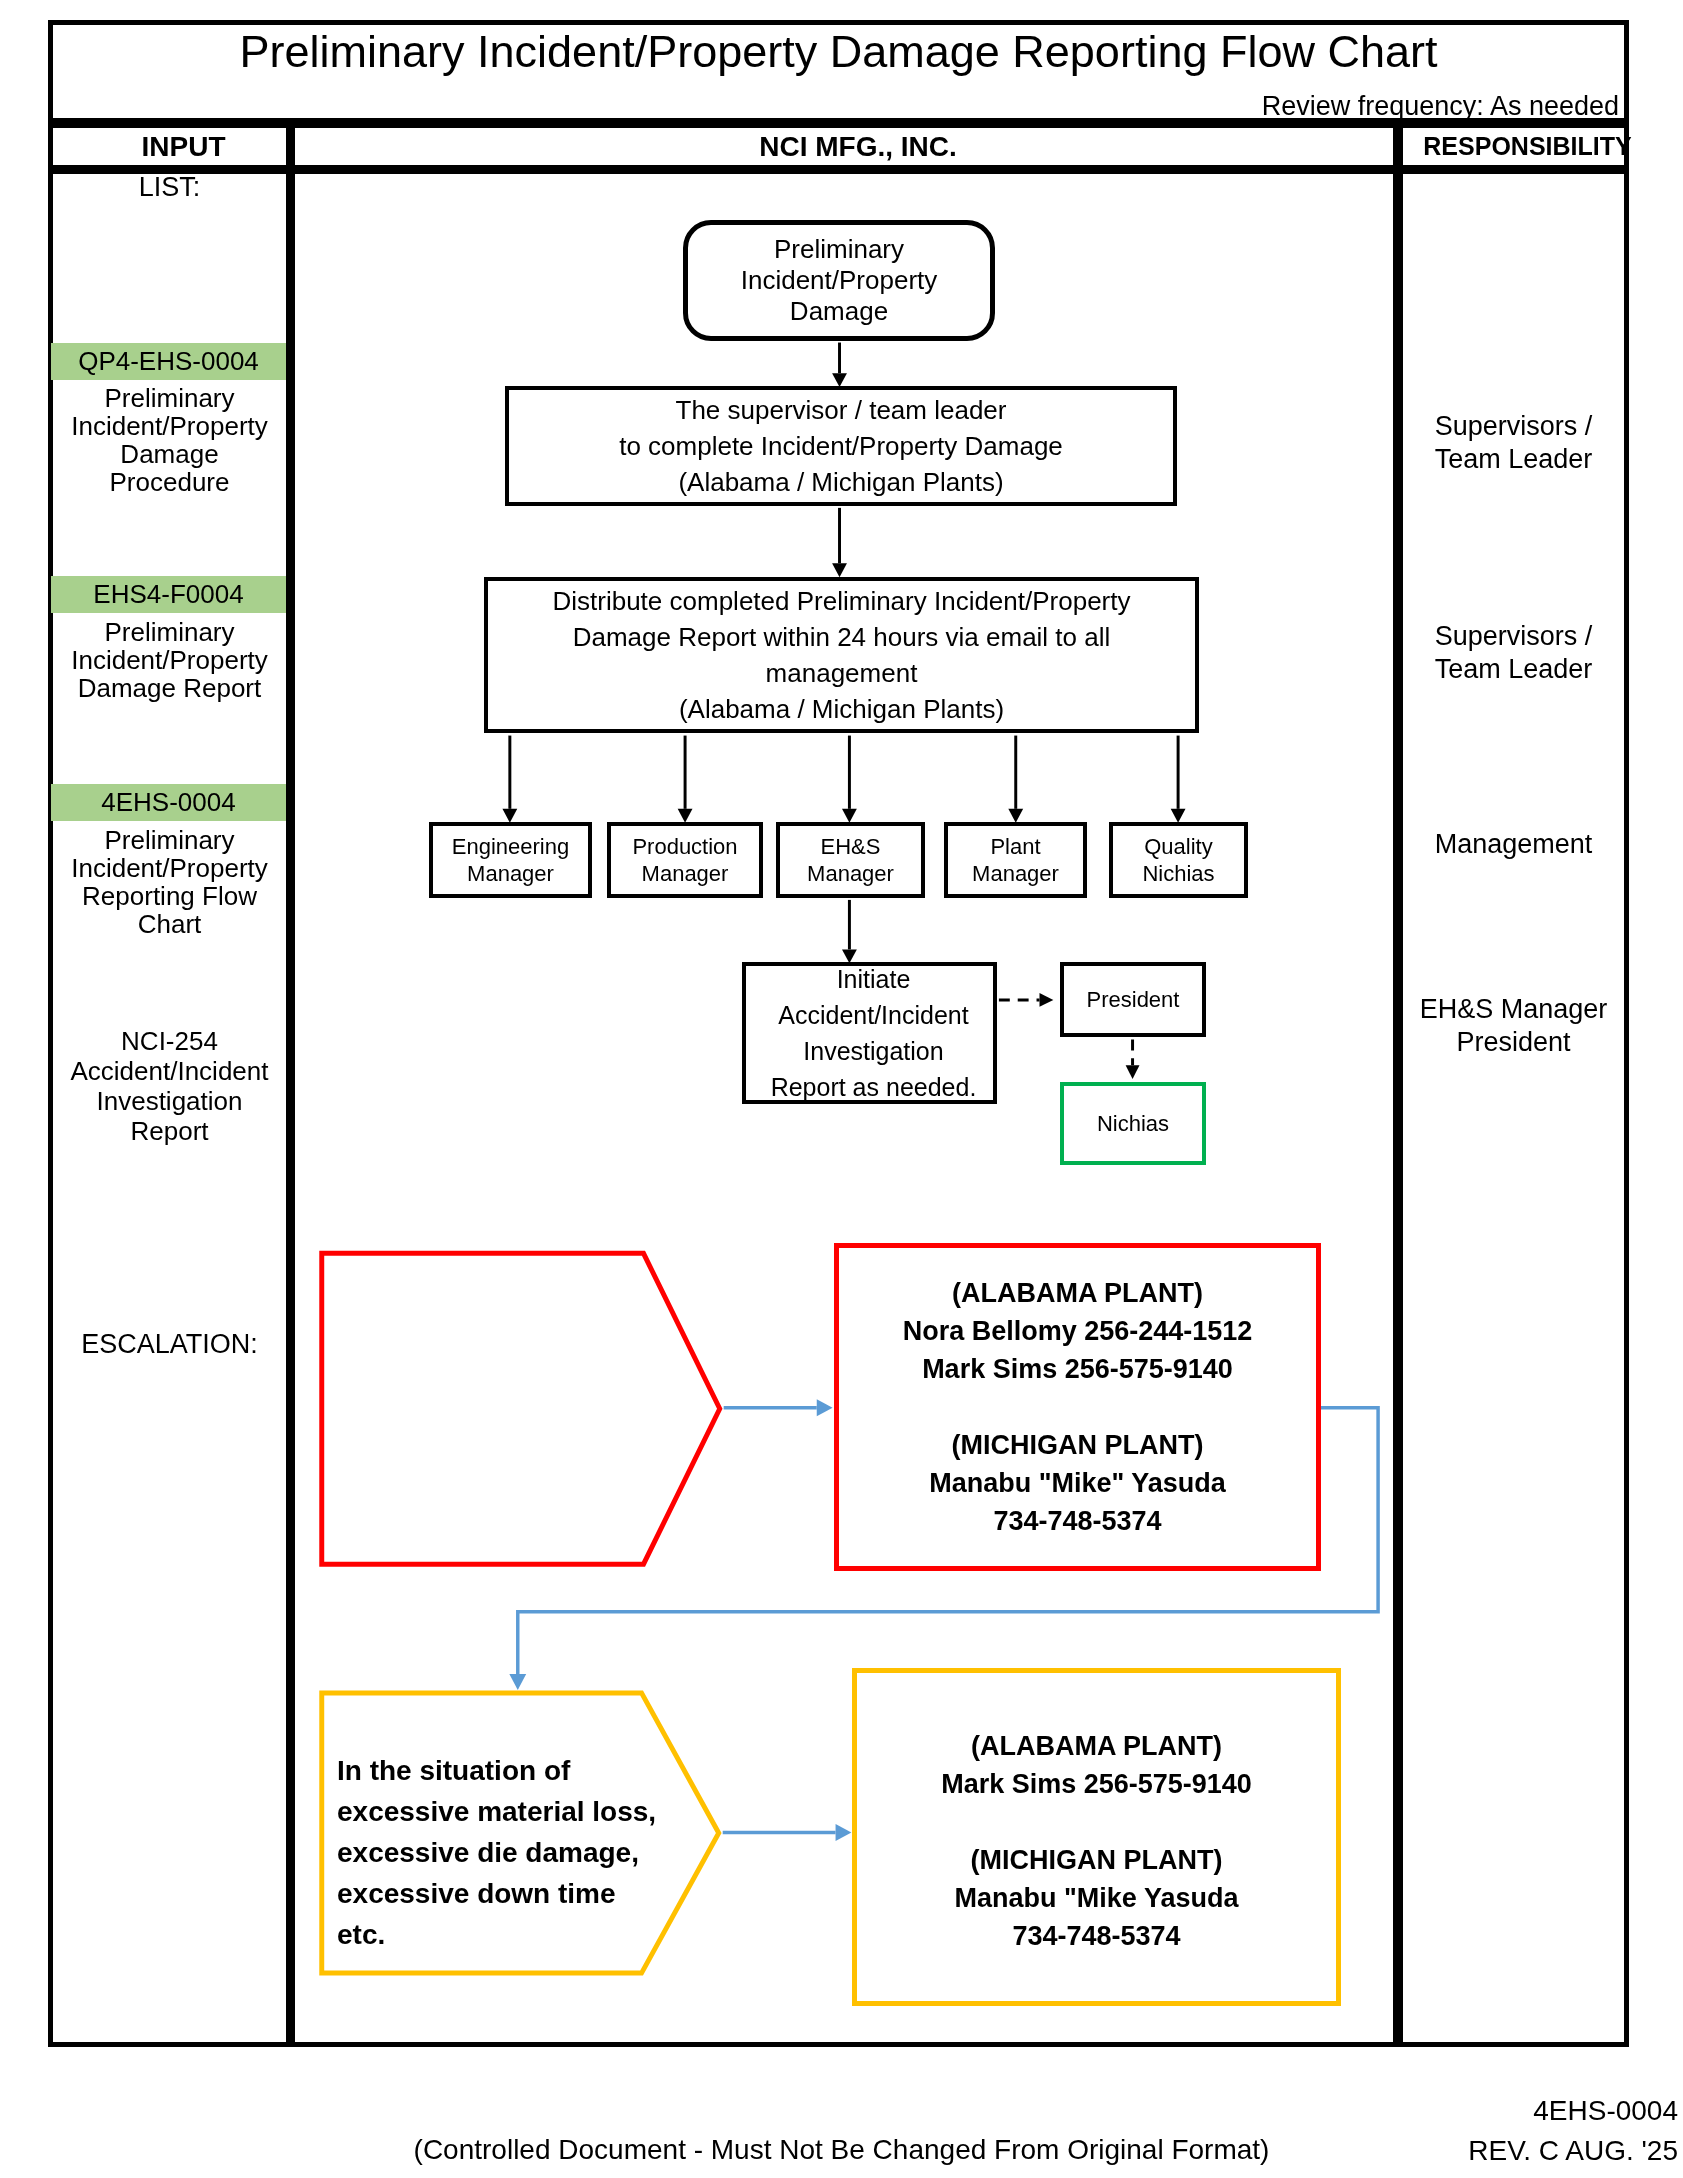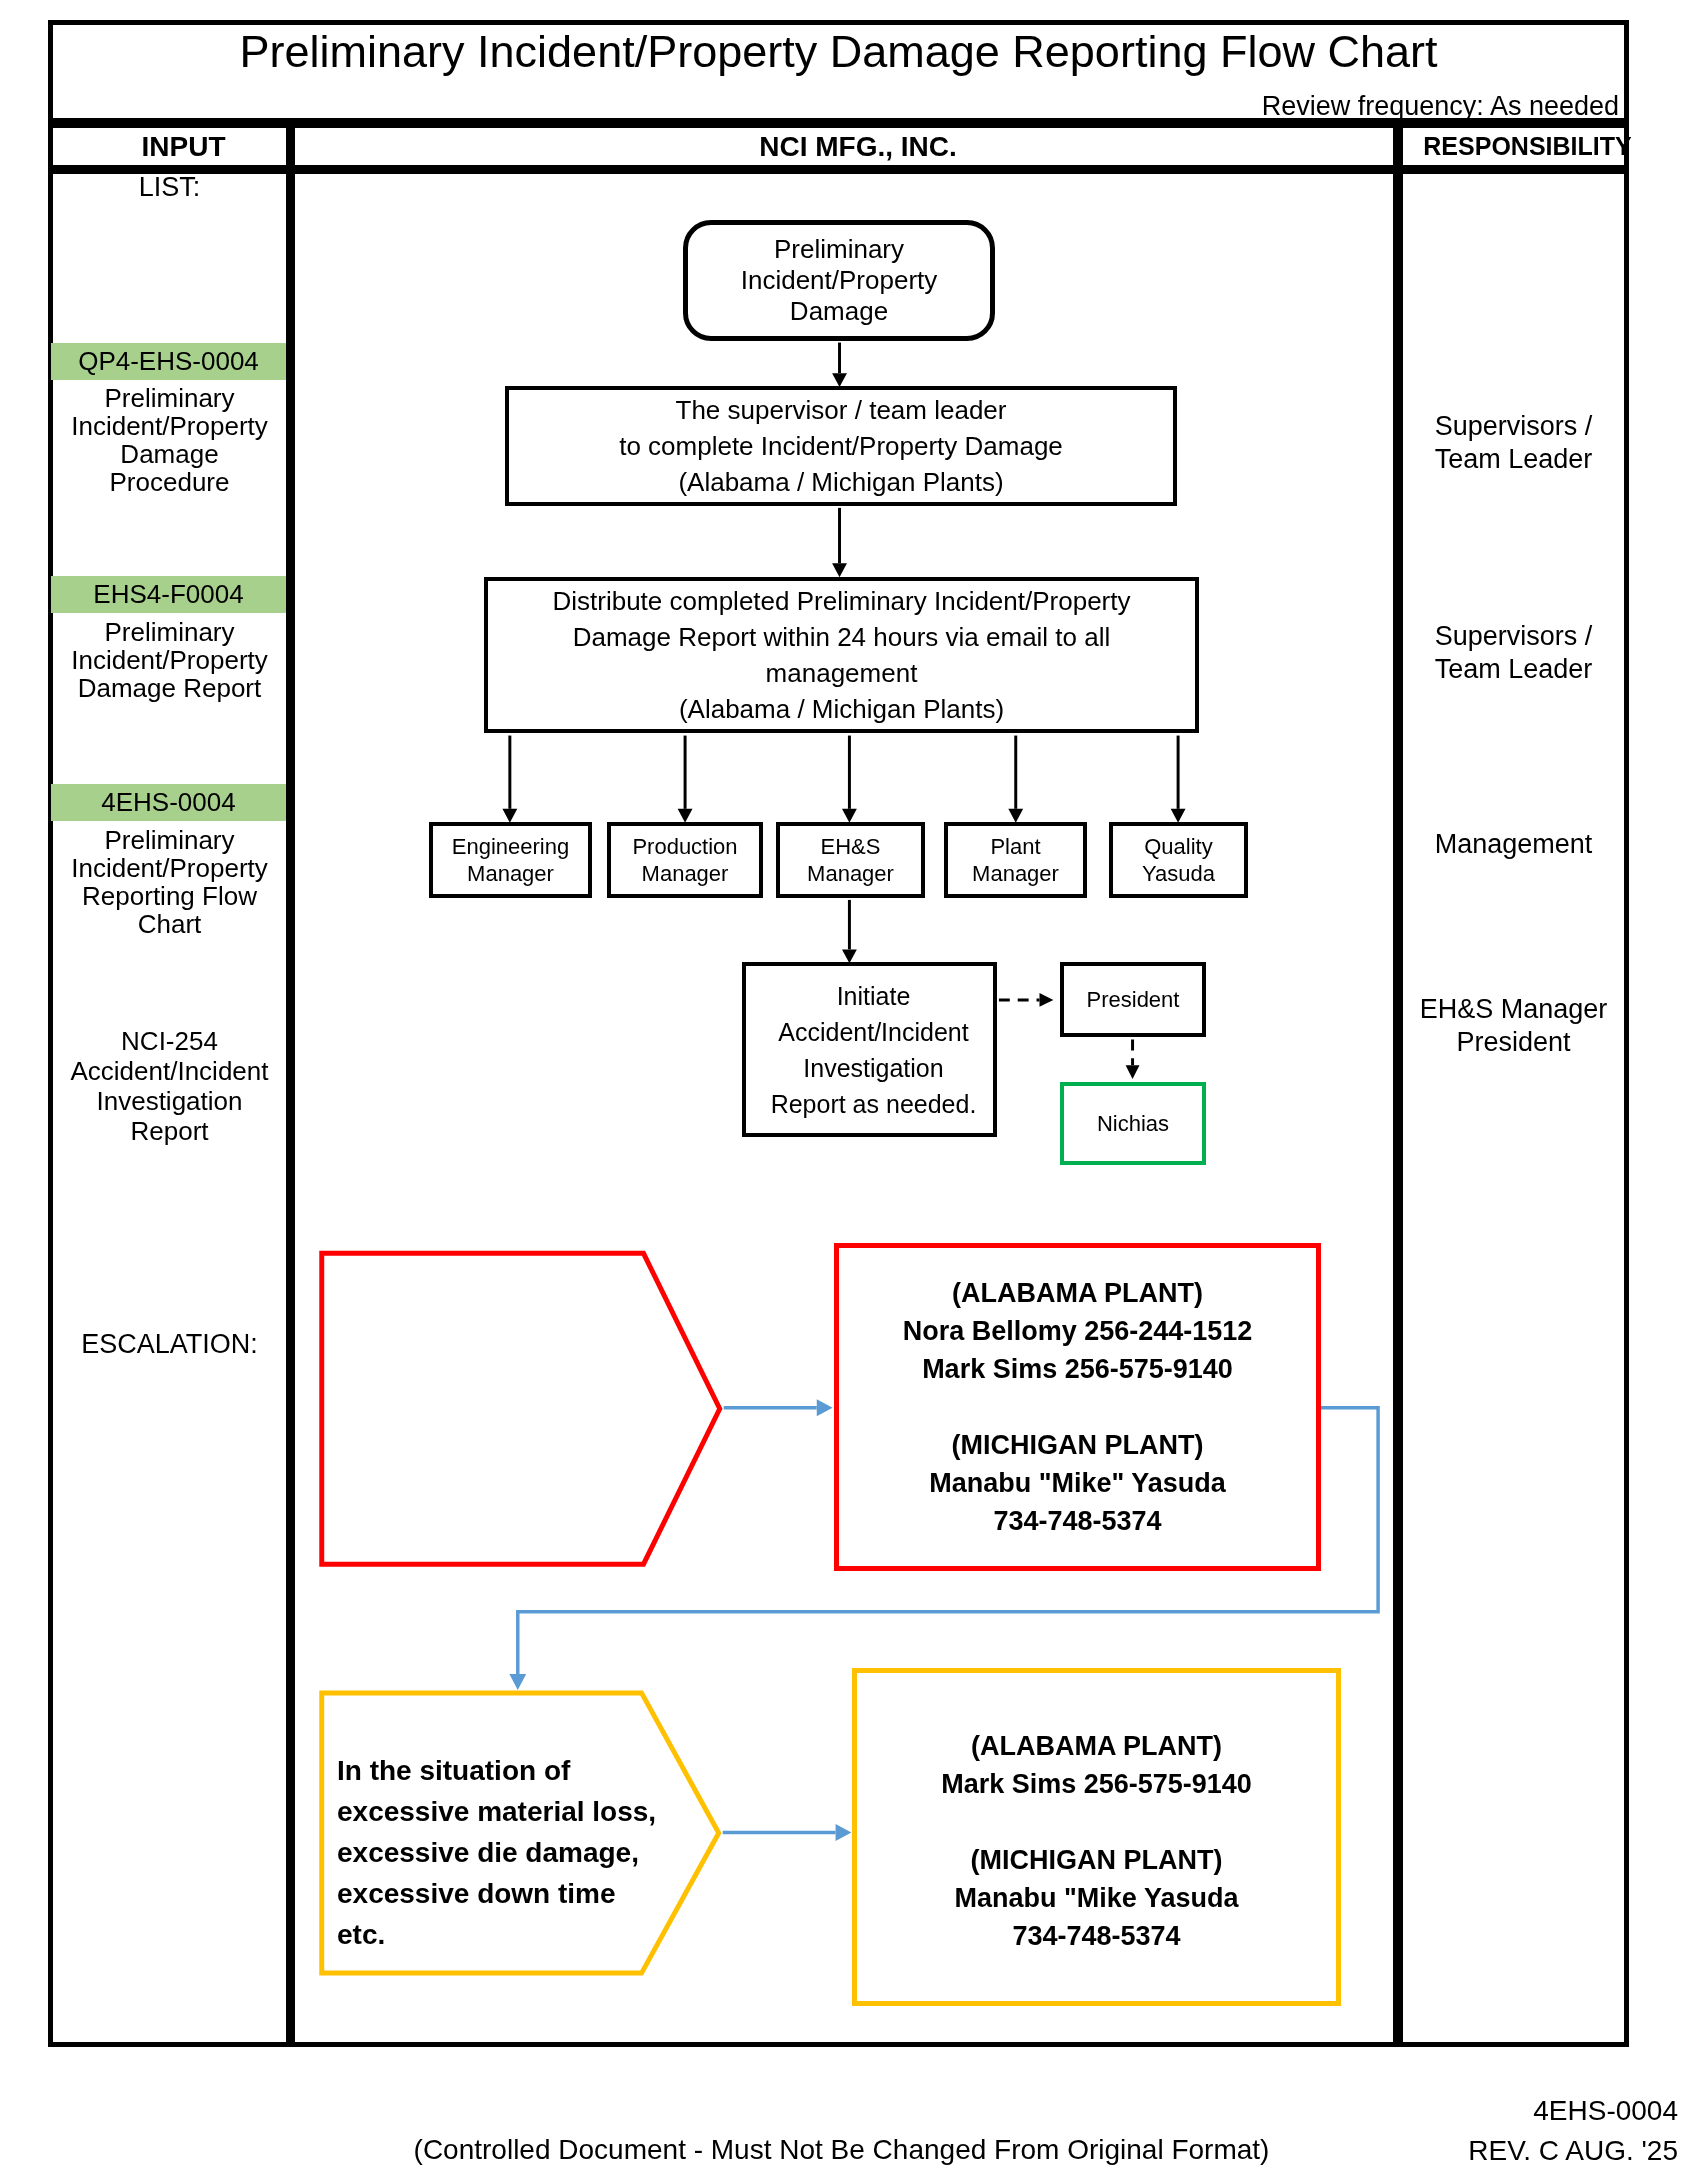--- a/index.html
+++ b/index.html
@@ -99,23 +99,23 @@
 
   <div class="flowbox" style="left:429px; top:822px; width:163px; height:76px; font-size:22px; line-height:27px;">Engineering
 Manager</div>
   <div class="flowbox" style="left:607px; top:822px; width:156px; height:76px; font-size:22px; line-height:27px;">Production
 Manager</div>
   <div class="flowbox" style="left:776px; top:822px; width:149px; height:76px; font-size:22px; line-height:27px;">EH&amp;S
 Manager</div>
   <div class="flowbox" style="left:944px; top:822px; width:143px; height:76px; font-size:22px; line-height:27px;">Plant
 Manager</div>
   <div class="flowbox" style="left:1109px; top:822px; width:139px; height:76px; font-size:22px; line-height:27px;">Quality
-Yasuda</div>
+Nichias</div>
 
-  <div class="flowbox" style="left:742px; top:962px; width:255px; height:175px; font-size:25px; line-height:36px;padding-left:8px;">Initiate
+  <div class="flowbox" style="left:742px; top:962px; width:255px; height:142px; font-size:25px; line-height:36px;padding-left:8px;">Initiate
 Accident/Incident
 Investigation
 Report as needed.</div>
 
   <div class="flowbox" style="left:1060px; top:962px; width:146px; height:75px; font-size:22px;">President</div>
 
   <div class="flowbox" style="left:1060px; top:1082px; width:146px; height:83px; border-color:#00B050; font-size:22px;">Nichias</div>
 
   <div class="esc-text" style="left:337px; top:1750px; width:337px;">In the situation  of
 excessive material loss,

